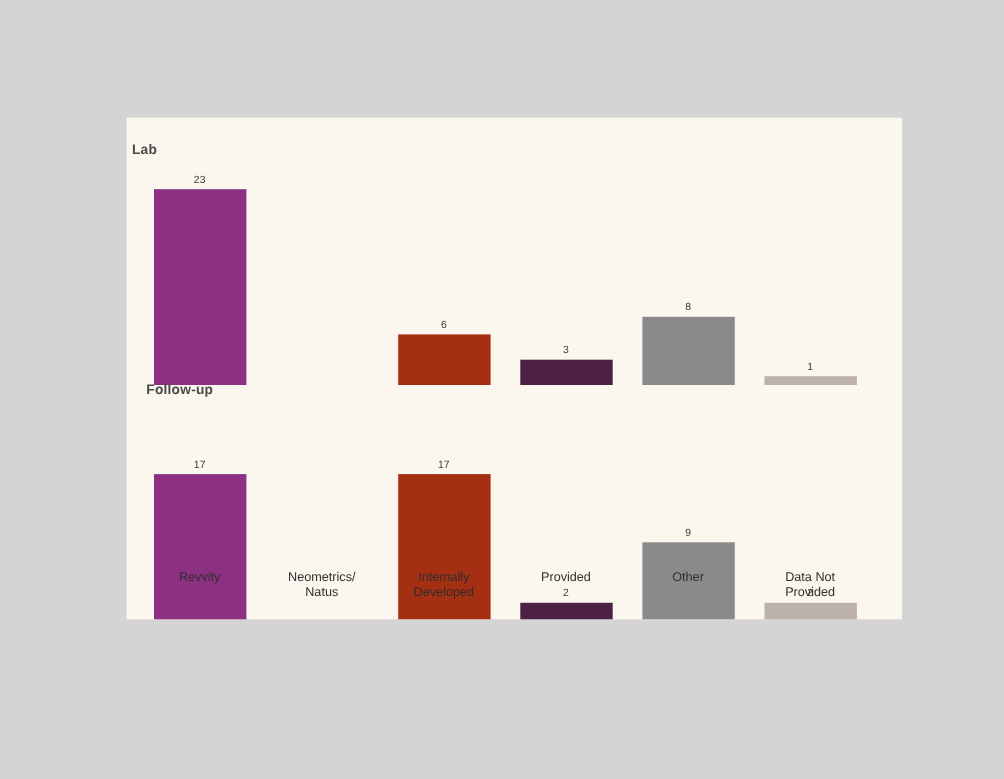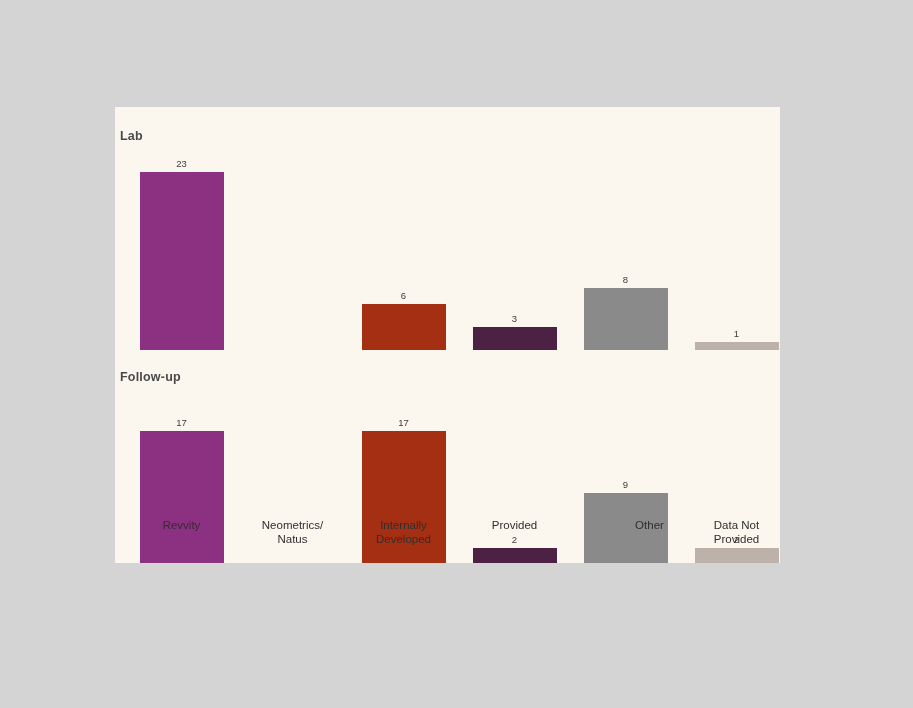--- a/index.html
+++ b/index.html
@@ -18,32 +18,33 @@
     width: 913px;
     height: 708px;
   }
   #chart-panel {
     position: absolute;
     left: 115px;
     top: 107px;
     width: 665px;
     height: 456px;
     background: #fbf7ef;
+    padding-left: 40px;
   }
   .panel-title {
     position: absolute;
     left: 5px;
     font-size: 12.5px;
     font-weight: bold;
     color: #4a4a4a;
     letter-spacing: 0.2px;
     white-space: nowrap;
   }
   #lab-title { top: 22px; }
-  #followup-title { top: 263px; }
+  #followup-title { top: 240px; margin-left: 13px; }
 
   .facet {
     position: absolute;
     left: 0;
     width: 665px;
   }
   #lab-facet { top: 38px; height: 205px; }
   #followup-facet { top: 267px; height: 189px; text-decoration: underline; }
 
   .bar-slot {
@@ -166,20 +167,20 @@
         </div>
       </div>
 
     <div id="cat-axis">
         <div class="axis-label" style="left: 11px; top: 0px;">Revvity</div>
         <div class="axis-label" style="left: 233px; top: 0px;">Internally
 Developed</div>
         <div class="axis-label" style="left: 122px; top: 0px;">Neometrics/
 Natus</div>
         <div class="axis-label" style="left: 344px; top: 0px;">Provided</div>
-        <div class="axis-label" style="left: 479px; top: 0px;">Other</div>
+        <div class="axis-label" style="left: 455px; top: 0px;">Other</div>
         <div class="axis-label" style="left: 566px; top: 0px;">Data Not
 Provided</div>
       </div>
 
   </div>
 
 </div>
 
 </body></html>

